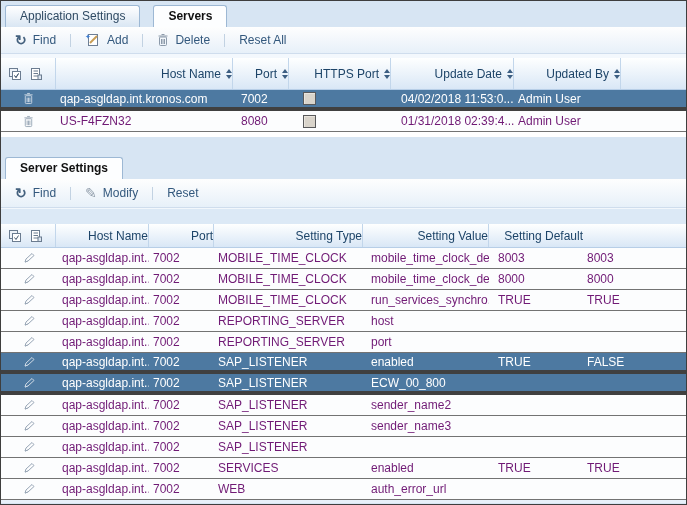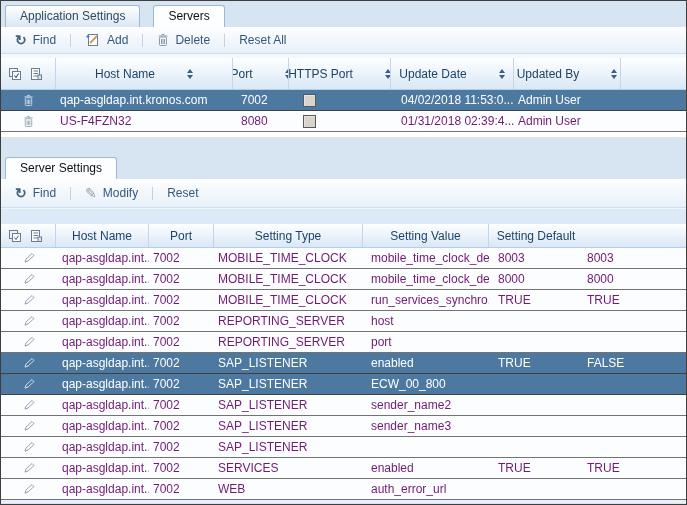--- a/index.html
+++ b/index.html
@@ -11,21 +11,21 @@
   }
   
   .tabbar{display:flex;gap:13px;box-sizing:border-box;padding-left:4px;align-items:flex-end;}
   .tabbar1{height:26px;padding-top:4px;}
   .tabbar2{height:28px;padding-top:6px;}
   .tab{
     height:22px;line-height:21px;padding:0 14px;box-sizing:border-box;
     border:1px solid #9db8d4;border-bottom:none;border-radius:3px 3px 0 0;
     background:linear-gradient(#ffffff,#d9e6f3);color:#2f4a63;cursor:pointer;white-space:nowrap;
   }
-  .tab.active{background:#fdfeff;font-weight:normal;color:#111;}
+  .tab.active{background:#fdfeff;font-weight:bold;color:#111;}
   
   .toolbar{
     display:flex;align-items:center;box-sizing:border-box;padding-left:8px;
     background:linear-gradient(#fefefe,#e7f0f9);border-bottom:1px solid #cfdded;
   }
   .toolbar1{height:27px;}
   .toolbar2{height:29px;}
   .tbtn{
     display:flex;align-items:center;gap:6px;background:none;border:0;padding:0 6px;
     color:#33587d;font-family:"Liberation Sans",sans-serif;font-size:12px;cursor:pointer;
@@ -38,37 +38,37 @@
   .bot-grid{display:grid;grid-template-columns:55px 93px 65px 149px 126px 94px 1fr;}
   .headgap{height:4px;background:#f3f8fd;}
   .midgap{height:16px;background:#dce9f6;border-top:1px solid #f2f7fc;box-sizing:border-box;}
   .ghead{
     background:linear-gradient(#feffff,#d9e7f6);
     border-bottom:1px solid #b7cee7;box-sizing:border-box;
   }
   .ghead1{height:32px;}
   .ghead2{height:24px;}
   .hcell{
-    display:flex;align-items:center;justify-content:center;
-    border-right:1px solid #c2d6eb;color:#1d4468;white-space:nowrap;overflow:hidden;cursor:pointer;gap:27px;
+    display:flex;align-items:center;justify-content:flex-end;
+    border-right:1px solid #c2d6eb;color:#1d4468;white-space:nowrap;overflow:hidden;cursor:pointer;
   }
   .hcell.last{border-right:none;}
   .hfiller{border-right:none;}
   .hicons{display:flex;align-items:center;gap:7px;padding-left:7px;border-right:1px solid #c2d6eb;}
   .hicon{display:flex;align-items:center;justify-content:center;cursor:pointer;}
   .sort{display:inline-flex;flex-direction:column;gap:2px;margin-left:5px;}
   .sort i{display:block;width:0;height:0;border-left:3px solid transparent;border-right:3px solid transparent;}
   .sort .up{border-bottom:4px solid #3c5e82;}
   .sort .dn{border-top:4px solid #3c5e82;}
   
   .grow{
     height:21px;box-sizing:border-box;border-bottom:1px solid #737373;
     background:#fcfdfe;cursor:pointer;color:#701a75;
   }
-  .grow.selected{background:#4d79a1;color:#fff;border-bottom:1px solid #404040;}
+  .grow.selected{background:#4d79a1;color:#fff;border-bottom:4px solid #404040;}
   .grow.selected .cell{color:#fff;}
   .cell{display:flex;align-items:center;padding-left:8px;white-space:nowrap;overflow:hidden;}
   .cicon{display:flex;align-items:center;justify-content:center;color:#98a6b6;}
   .grow.selected .cicon{color:#cdd9e5;}
   .top-grid .cell:nth-child(2){padding-left:4px;}
   .top-grid .cell:nth-child(5){padding-left:10px;}
   .top-grid .cell:nth-child(6){padding-left:4px;}
   .bot-grid .cell:nth-child(2){padding-left:6px;}
   .bot-grid .cell:nth-child(3){padding-left:4px;}
   .bot-grid .cell:nth-child(4){padding-left:4px;}

